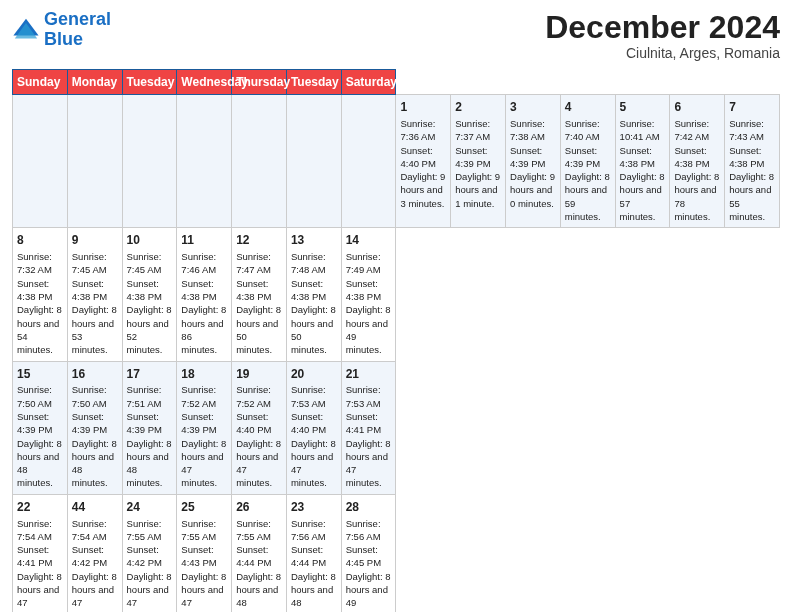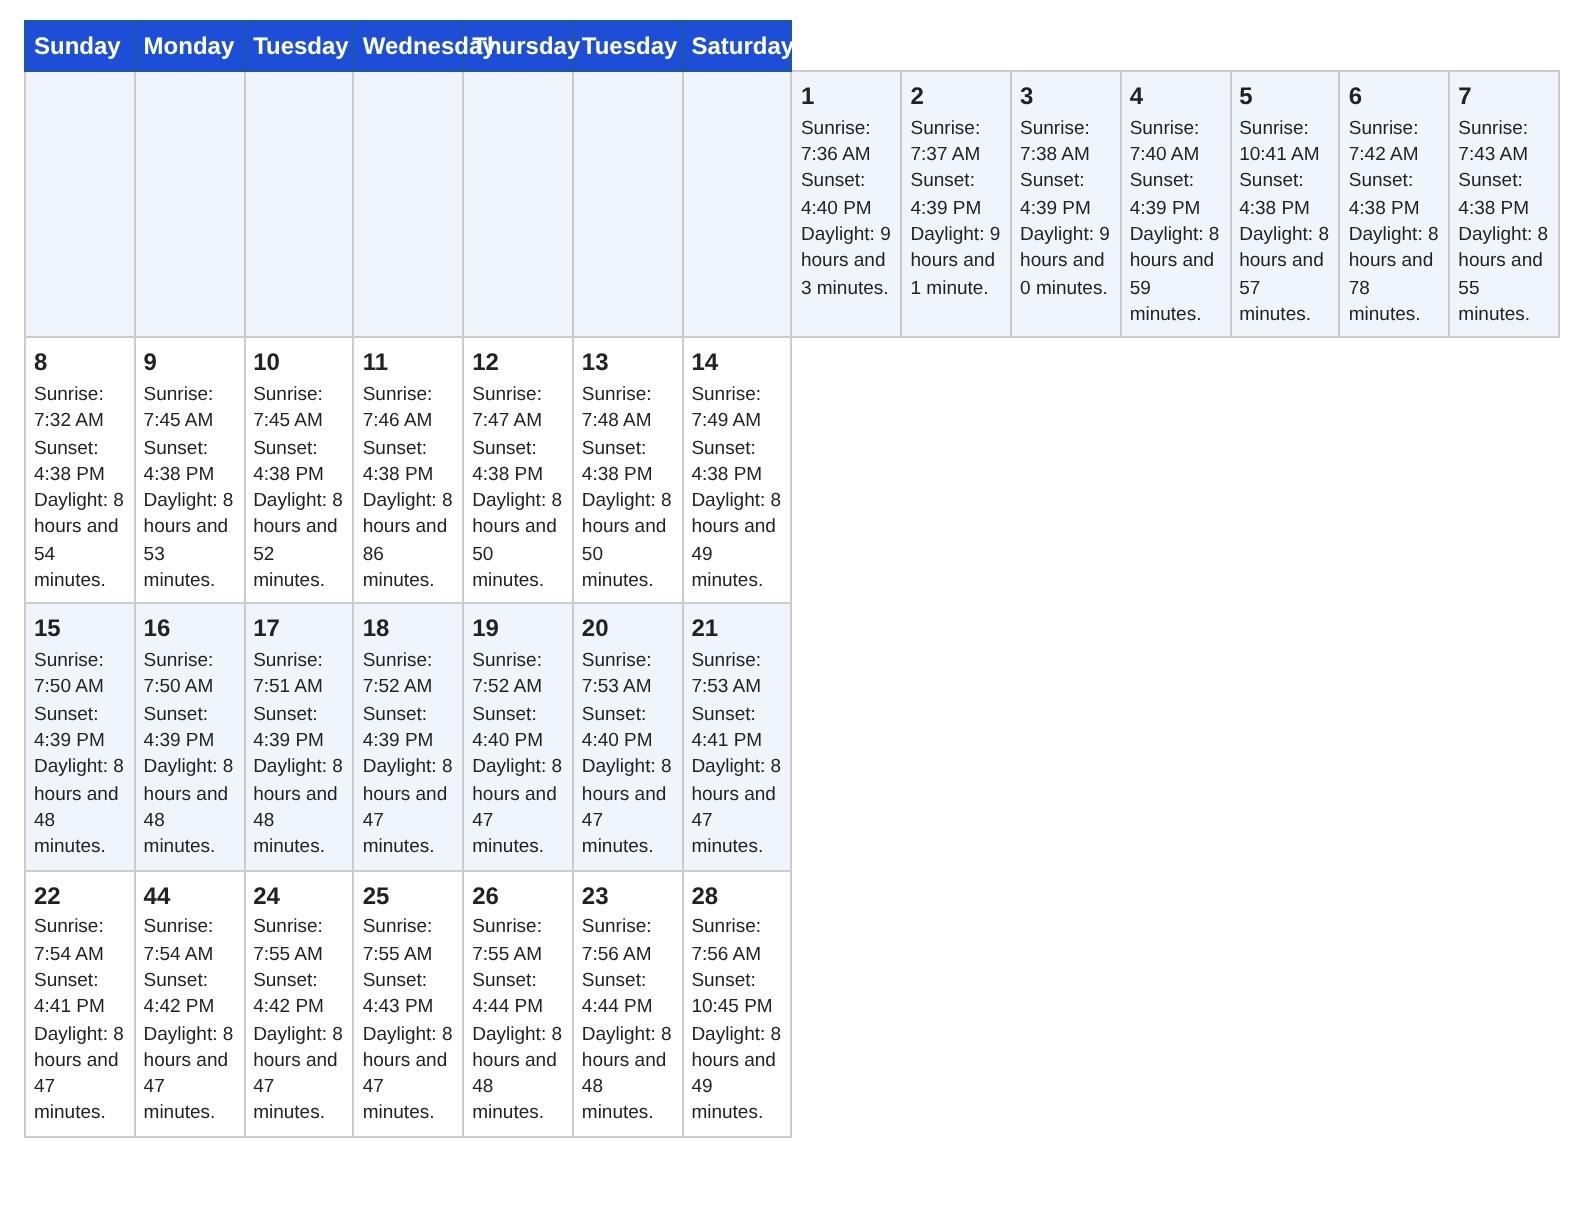--- a/index.html
+++ b/index.html
@@ -51,21 +51,21 @@
       font-size: 14px;
       color: #444;
       font-weight: normal;
     }
     table {
       width: 100%;
       border-collapse: collapse;
       table-layout: fixed;
     }
     thead tr th {
-      background-color: #1d4ed8;
+      background-color: #ef4444;
       color: #fff;
       font-size: 12px;
       font-weight: bold;
       padding: 5px 4px;
       text-align: left;
       border: 1px solid #1a5a9a;
     }
     tbody tr td {
       vertical-align: top;
       font-size: 9.5px;
@@ -87,20 +87,37 @@
       margin-bottom: 1px;
     }
     .empty-cell {
       background-color: #f0f5fb;
     }
   </style>
 </head>
 <body>
 
 <div class="container">
+  <div class="header">
+    <div class="logo">
+      <svg class="logo-icon" viewBox="0 0 40 40">
+        <rect x="0" y="0" width="40" height="40" fill="white"></rect>
+        <polygon points="20,4 38,28 2,28" fill="#1a6fc4"></polygon>
+        <polygon points="20,10 36,32 4,32" fill="#2a9dd4" opacity="0.7"></polygon>
+      </svg>
+      <div class="logo-text">
+        <span>General</span><br>
+        <span style="color:#1a6fc4;">Blue</span>
+      </div>
+    </div>
+    <div class="title-block">
+      <h1>December 2024</h1>
+      <h2>Ciulnita, Arges, Romania</h2>
+    </div>
+  </div>
 
   <table>
     <thead>
       <tr>
         <th>Sunday</th>
         <th>Monday</th>
         <th>Tuesday</th>
         <th>Wednesday</th>
         <th>Thursday</th>
         <th>Tuesday</th>
@@ -142,17 +159,17 @@
           <td><span class="day-num">20</span><span>Sunrise: 7:53 AM</span><br><span>Sunset: 4:40 PM</span><br><span>Daylight: 8 hours and 47 minutes.</span></td>
           <td><span class="day-num">21</span><span>Sunrise: 7:53 AM</span><br><span>Sunset: 4:41 PM</span><br><span>Daylight: 8 hours and 47 minutes.</span></td>
         </tr>
         <tr>
           <td><span class="day-num">22</span><span>Sunrise: 7:54 AM</span><br><span>Sunset: 4:41 PM</span><br><span>Daylight: 8 hours and 47 minutes.</span></td>
           <td><span class="day-num">44</span><span>Sunrise: 7:54 AM</span><br><span>Sunset: 4:42 PM</span><br><span>Daylight: 8 hours and 47 minutes.</span></td>
           <td><span class="day-num">24</span><span>Sunrise: 7:55 AM</span><br><span>Sunset: 4:42 PM</span><br><span>Daylight: 8 hours and 47 minutes.</span></td>
           <td><span class="day-num">25</span><span>Sunrise: 7:55 AM</span><br><span>Sunset: 4:43 PM</span><br><span>Daylight: 8 hours and 47 minutes.</span></td>
           <td><span class="day-num">26</span><span>Sunrise: 7:55 AM</span><br><span>Sunset: 4:44 PM</span><br><span>Daylight: 8 hours and 48 minutes.</span></td>
           <td><span class="day-num">23</span><span>Sunrise: 7:56 AM</span><br><span>Sunset: 4:44 PM</span><br><span>Daylight: 8 hours and 48 minutes.</span></td>
-          <td><span class="day-num">28</span><span>Sunrise: 7:56 AM</span><br><span>Sunset: 10:45 PM</span><br><span>Daylight: 8 hours and 49 minutes.</span></td>
+          <td><span class="day-num">28</span><span>Sunrise: 7:56 AM</span><br><span>Sunset: 4:45 PM</span><br><span>Daylight: 8 hours and 49 minutes.</span></td>
         </tr>
       </tbody>
   </table>
 </div>
 
 </body></html>

